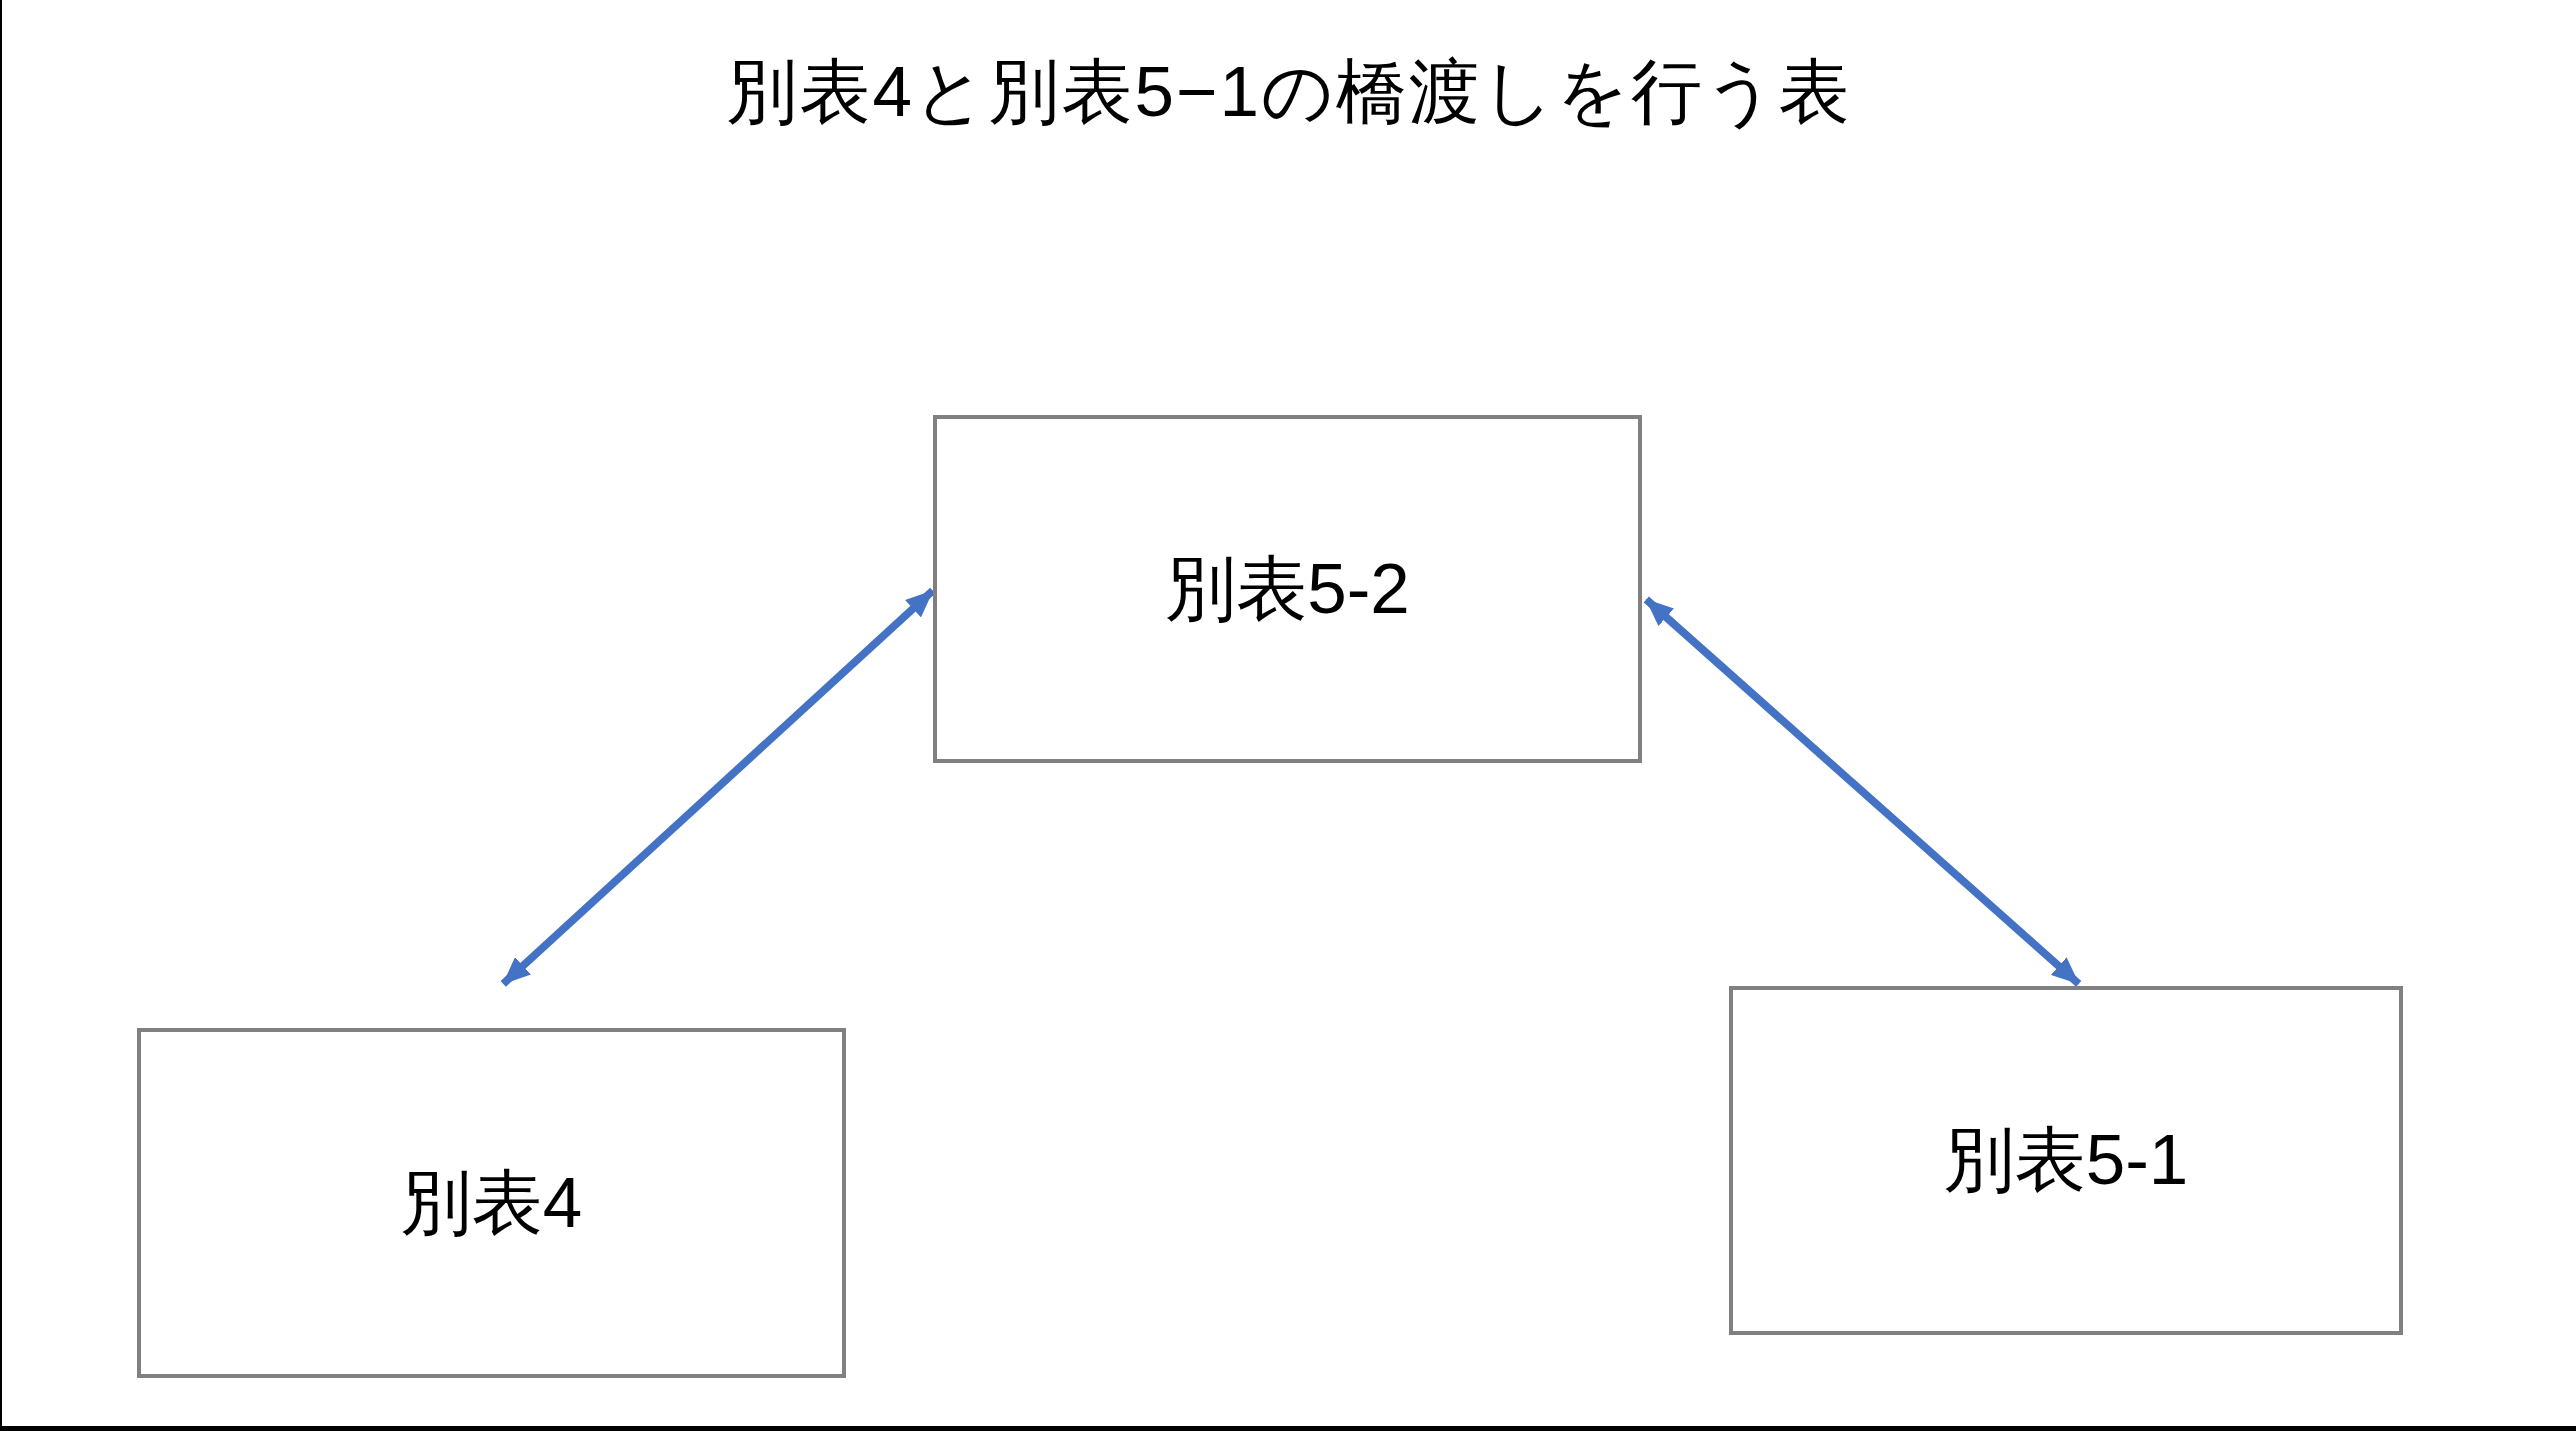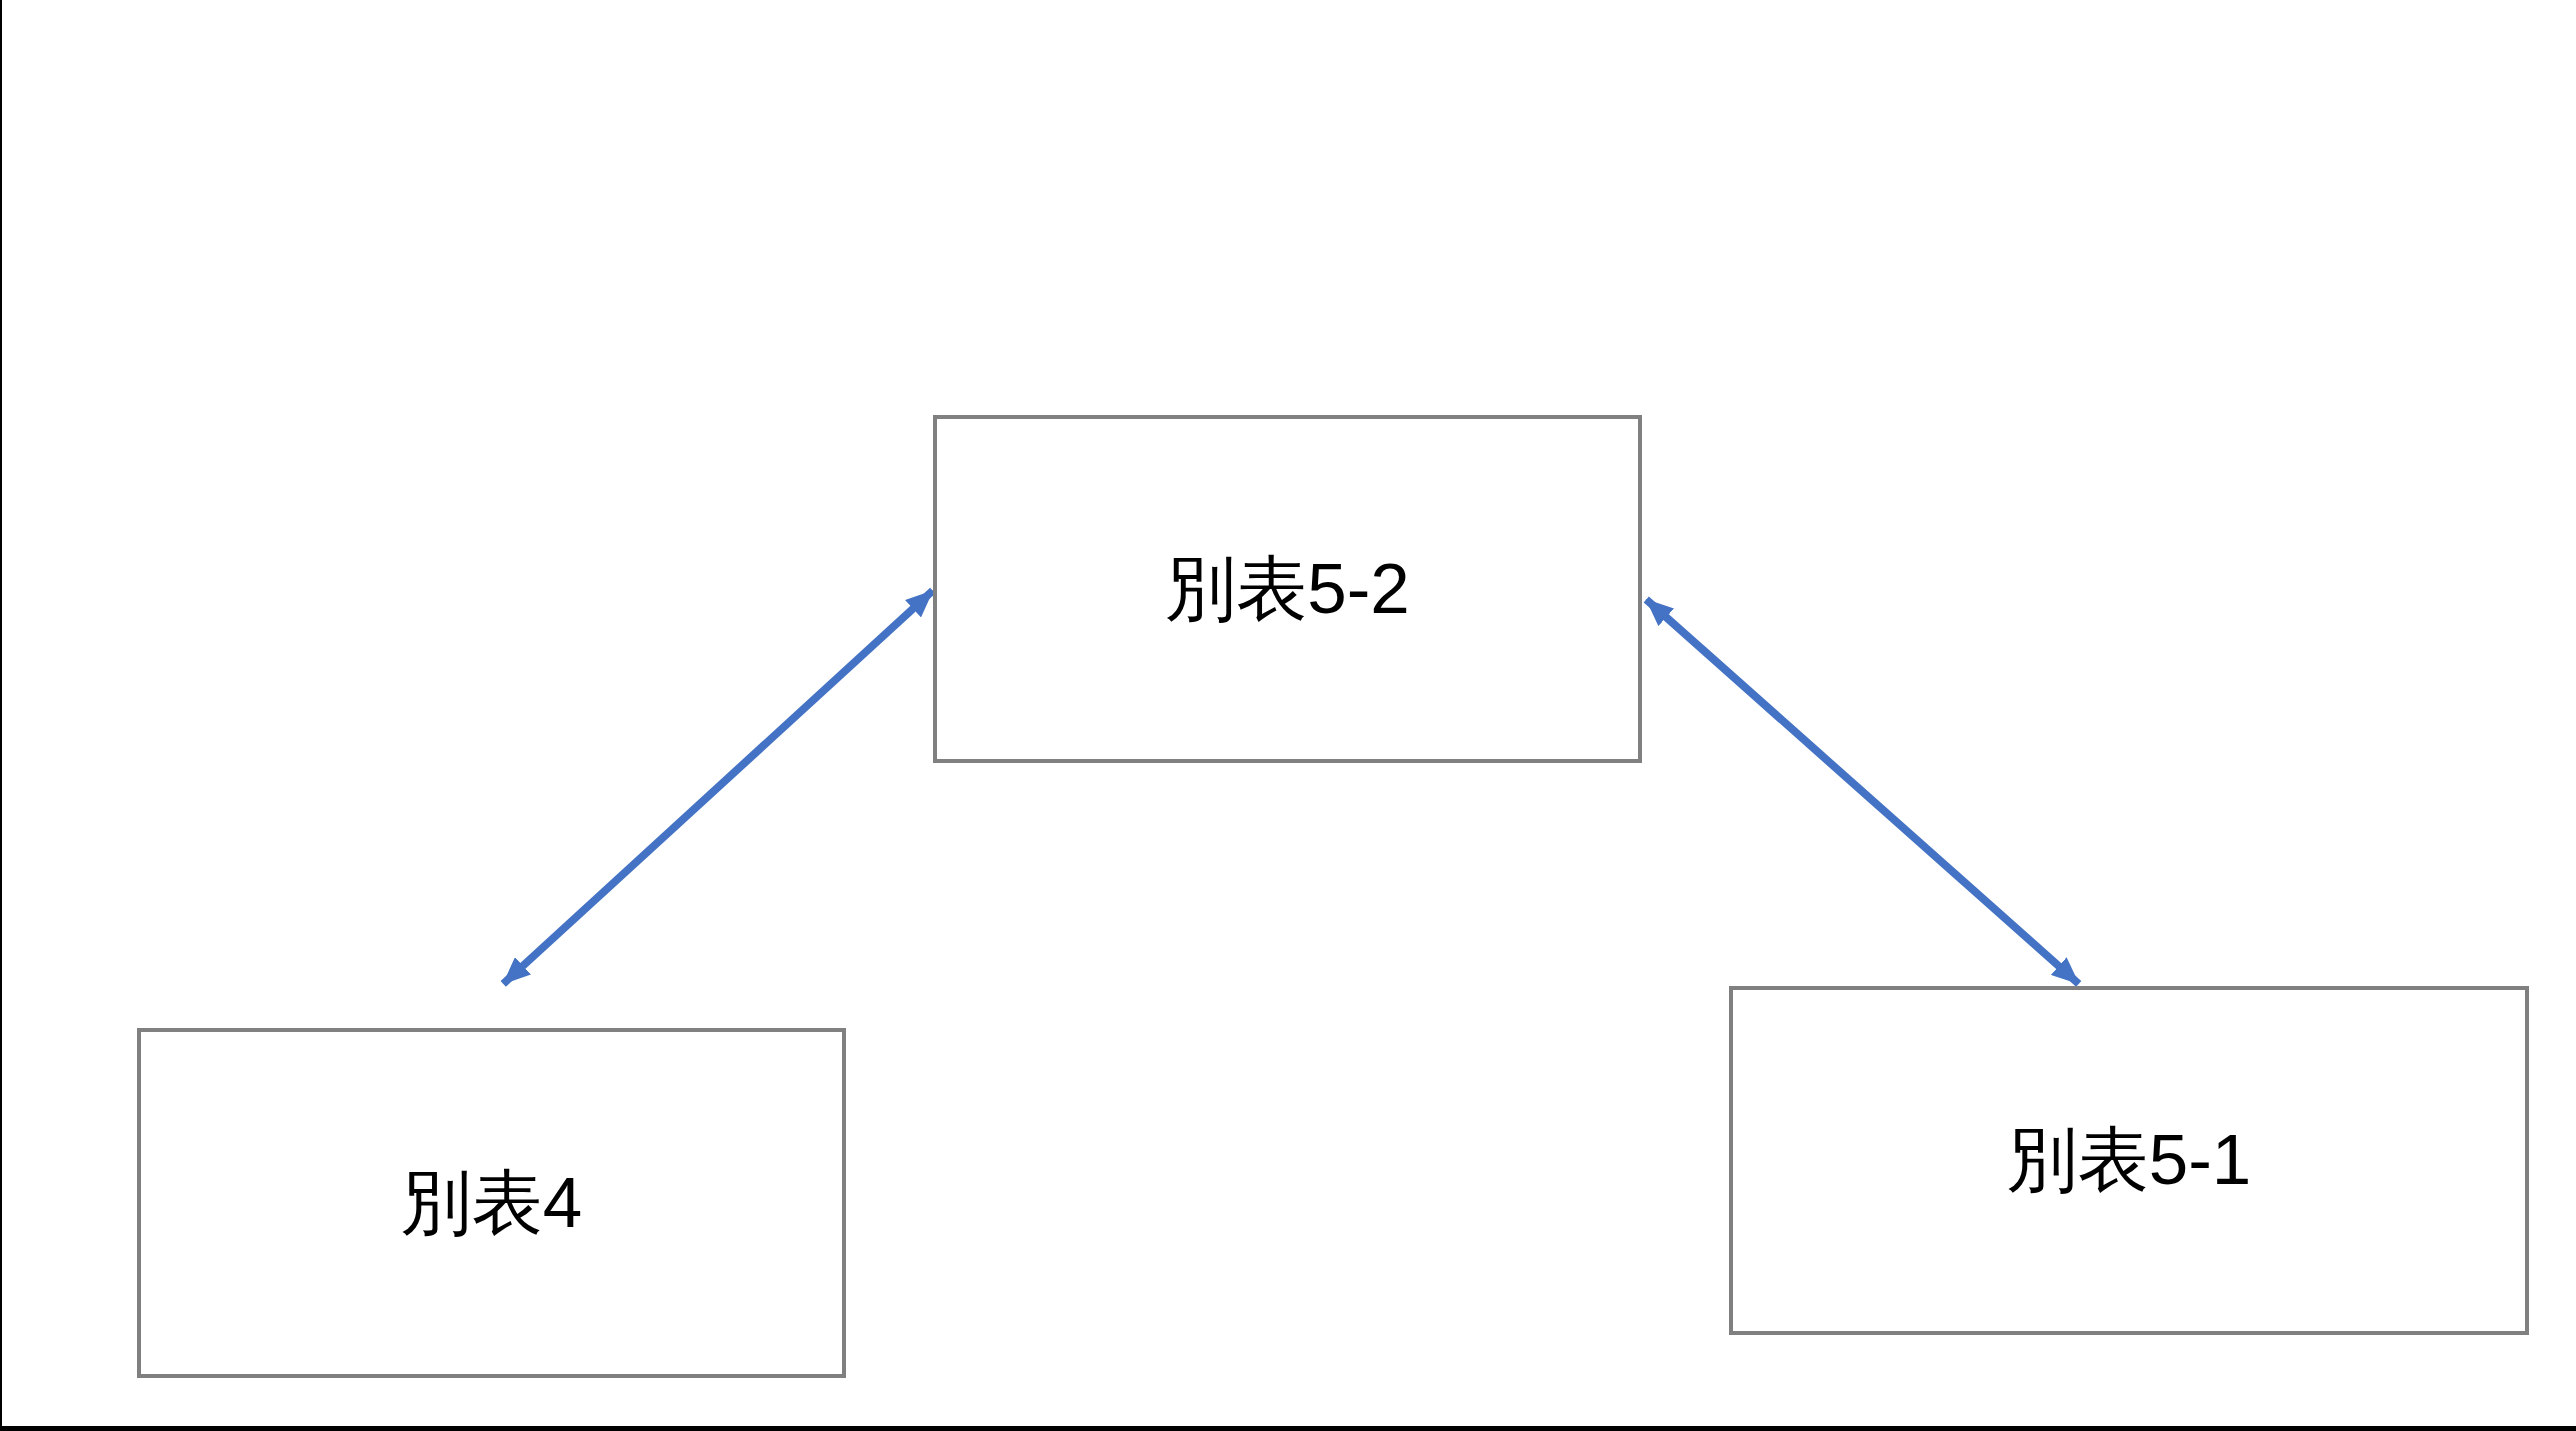--- a/index.html
+++ b/index.html
@@ -36,21 +36,21 @@
     border: 4.9px solid var(--box-border, #808080);
     background: #ffffff;
     display: flex;
     align-items: center;
     justify-content: center;
     font-size: 71px;
     color: var(--text, #000000);
   }
   .box-top { left: 931px; top: 415px;  width: 709px; height: 348px; text-align: center; }
   .box-bl  { left: 135px; top: 992px; width: 709px; height: 350px; margin-top: 36px; }
-  .box-br  { left: 1727px; top: 986px; width: 800px; height: 349px; }
+  .box-br  { left: 1727px; top: 986px; width: 674px; height: 349px; }
   .arrows {
     position: absolute;
     left: 0;
     top: 0;
     width: 2576px;
     height: 1432px;
     pointer-events: none;
   }
   .conn {
     stroke: var(--arrow, #4472C4);
@@ -61,20 +61,21 @@
     fill: var(--arrow, #4472C4);
     stroke: none;
   }
 </style>
 </head>
 <body>
 
 <div class="canvas">
 
   <div class="title">
+    <div>別表4と別表5−1の橋渡しを行う表</div>
   </div>
 
   <svg class="arrows" viewBox="0 0 2621 1457" xmlns="http://www.w3.org/2000/svg">
     <defs>
       <marker id="ah" markerUnits="strokeWidth" markerWidth="3.5" markerHeight="3" refX="3.4" refY="1.5" orient="auto-start-reverse">
         <path class="connhead" d="M0,0 L3.5,1.5 L0,3 Z"></path>
       </marker>
     </defs>
     <line class="conn" x1="947" y1="601" x2="510" y2="1001" marker-start="url(#ah)" marker-end="url(#ah)"></line>
     <line class="conn" x1="1673" y1="610" x2="2113" y2="1001" marker-start="url(#ah)" marker-end="url(#ah)"></line>

